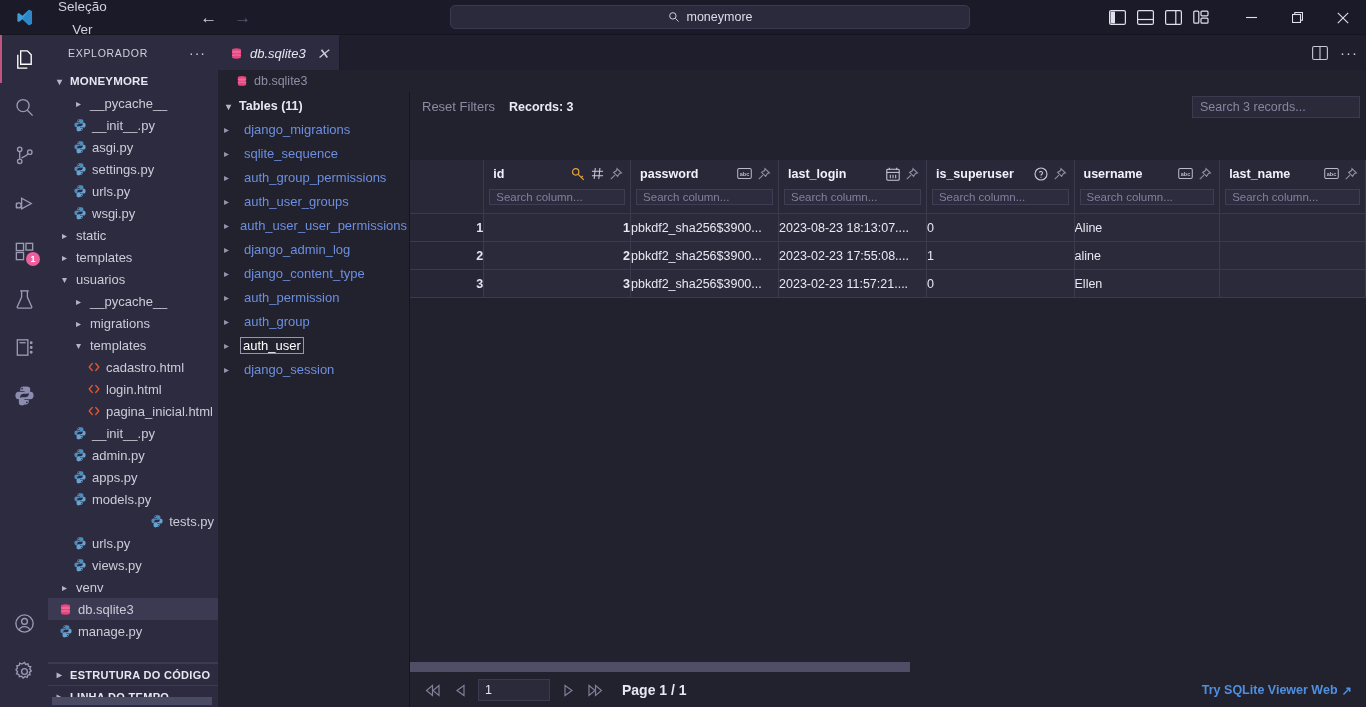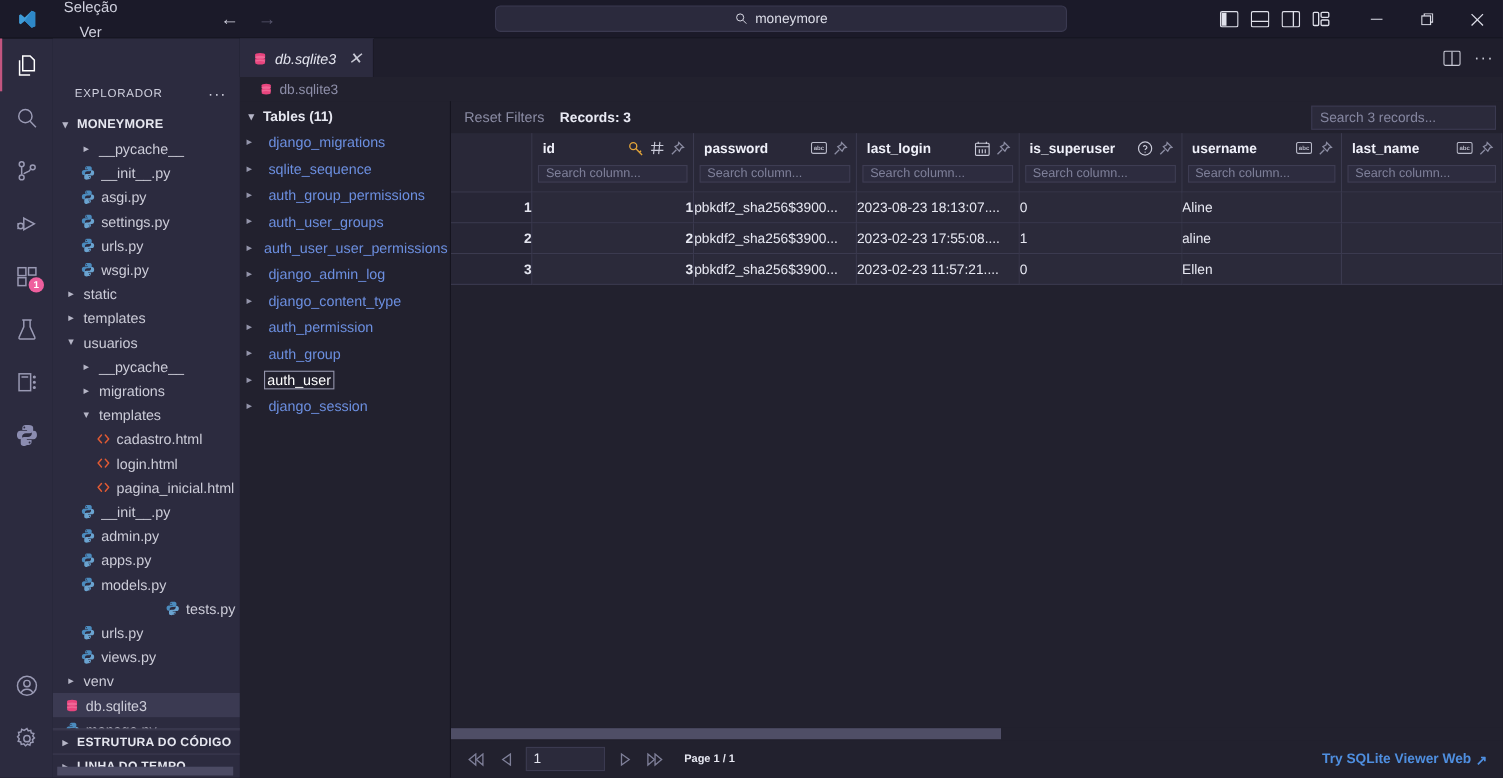--- a/index.html
+++ b/index.html
@@ -72,21 +72,20 @@
   .act-spacer { flex: 1; }
 
   
   .sidebar {
     width: 170px; flex: 0 0 170px; background: #2c2b3f;
     display: flex; flex-direction: column; position: relative;
   }
   .sidebar-header {
     height: 35px; display: flex; align-items: center; justify-content: space-between;
     padding: 0 8px 0 20px;
-    margin-top: 32px;
   }
   .sidebar-title { color: #cfd0de; font-size: 10.5px; letter-spacing: 0.7px; font-weight: 400; }
   .sidebar-dots { color: #cfd0de; font-size: 14px; letter-spacing: 1px; padding: 0 4px; }
 
   .tree-section-head {
     height: 22px; display: flex; align-items: center; gap: 4px;
     padding-left: 5px; color: #e6e7f0; font-size: 11.5px; font-weight: bold;
     letter-spacing: 0.2px;
   }
   .tree-scroll { flex: 1; overflow: hidden; position: relative; }
@@ -166,21 +165,21 @@
   .reset-filters { color: #8b8ca4; font-size: 13px; cursor: pointer; }
   .records-count { color: #e9eaf4; font-size: 12.5px; font-weight: bold; }
   .grid-toolbar-spacer { flex: 1; }
   .records-search {
     width: 168px; height: 22px; background: #2b2a3b; border: 1px solid #3b3a50;
     color: #9a9bb2; font-size: 12.5px; padding: 0 7px; outline: none; font-family: inherit;
   }
   .records-search::placeholder { color: #8586a0; }
 
   .grid-wrap { flex: 1; overflow: hidden; position: relative; }
-  table.grid { border-collapse: collapse; table-layout: fixed; }
+  table.grid { border-collapse: collapse; table-layout: fixed; margin-top: 39px; }
   table.grid th, table.grid td {
     border-right: 1px solid #3b3a4f; border-bottom: 1px solid #3b3a4f;
     padding: 0; vertical-align: middle;
   }
   .th-inner {
     background: #292838; height: 53px; display: flex; flex-direction: column; justify-content: flex-start;
     padding: 0;
   }
   .th-top {
     height: 27px; display: flex; align-items: center; justify-content: space-between;
@@ -213,21 +212,21 @@
     background: #22212e; padding-left: 8px;
   }
   .pg-btn {
     width: 28px; height: 28px; display: flex; align-items: center; justify-content: center;
     color: #7e7f98; cursor: pointer;
   }
   .pg-input {
     width: 72px; height: 22px; background: #2b2a3b; border: 1px solid #3b3a50;
     color: #e3e4ef; font-size: 12.5px; padding: 0 6px; margin: 0 4px; outline: none; font-family: inherit;
   }
-  .pg-label { color: #e7e8f2; font-size: 10px; font-weight: bold; margin-left: 12px; }
+  .pg-label { color: #e7e8f2; font-size: 14px; font-weight: bold; margin-left: 12px; }
   .pg-spacer { flex: 1; }
   .try-link {
     color: #4f8fe0; font-size: 12.5px; font-weight: bold; margin-right: 14px; cursor: pointer;
     display: flex; align-items: center; gap: 4px;
   }
 
   svg { display: block; }
 </style>
 </head>
 <body>

